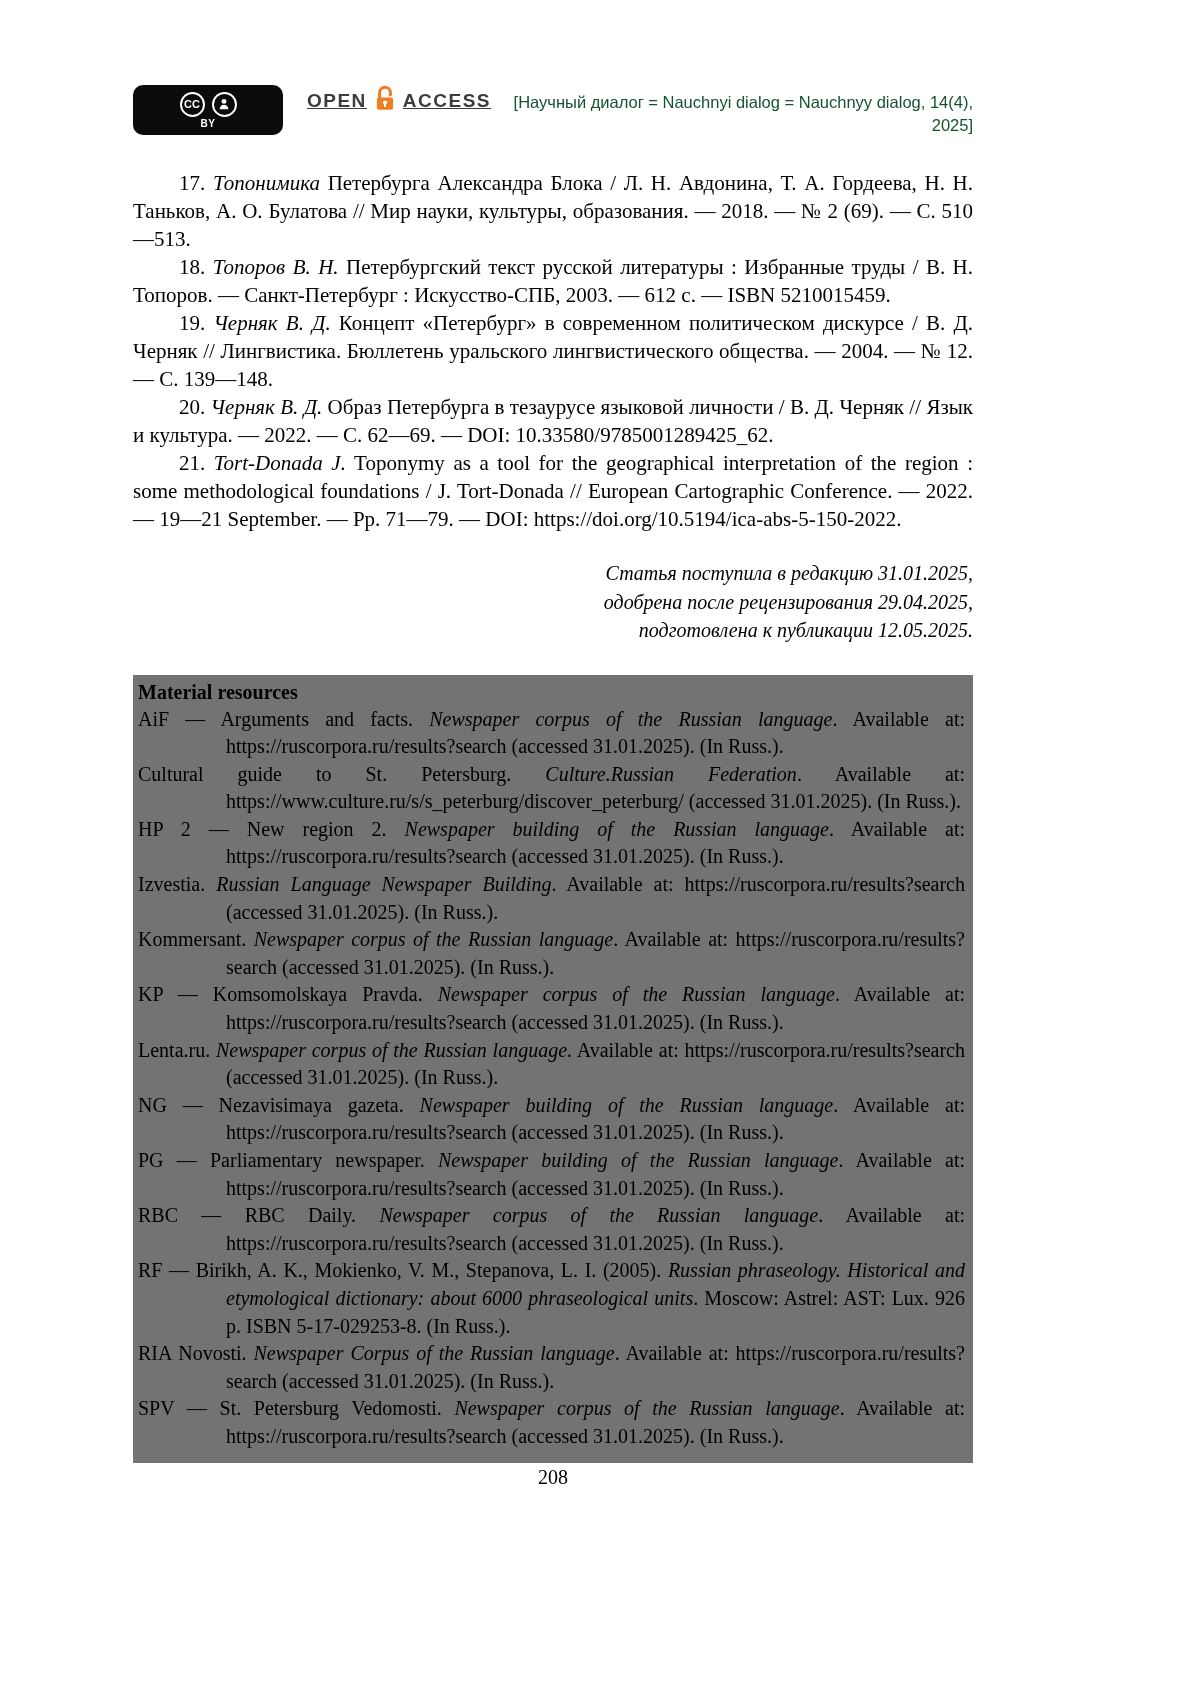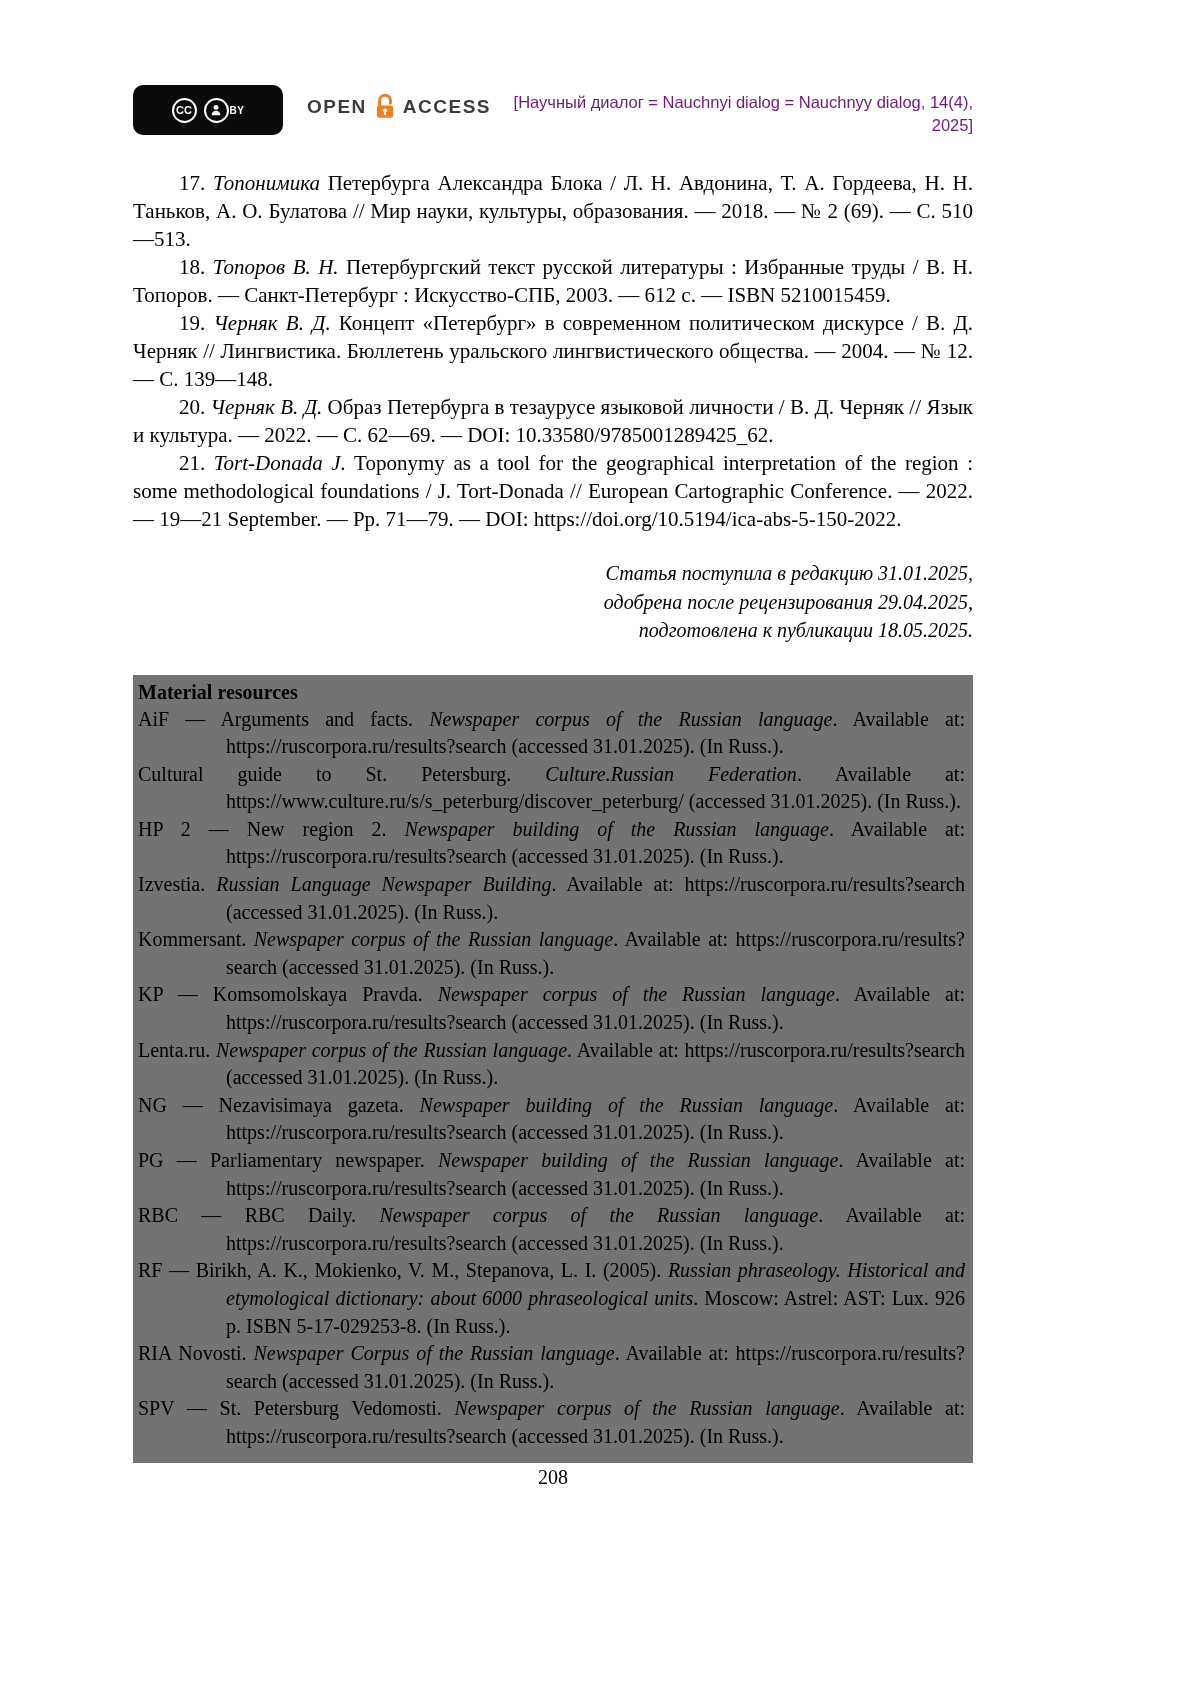--- a/index.html
+++ b/index.html
@@ -12,39 +12,39 @@
     margin: 0 auto;
     background: #ffffff;
     padding: 85px 227px 0 133px;
     overflow: hidden;
   }
 
   
   .page-header { display: flex; align-items: flex-start; margin-bottom: 32px; }
   .cc-badge {
     width: 150px; height: 50px; background: #0b0b0b; border-radius: 10px;
-    display: flex; flex-direction: row; align-items: center; justify-content: center;
+    display: flex; flex-direction: column; align-items: center; justify-content: center;
     gap: 1px; flex: 0 0 auto;
   }
   .cc-row { display: flex; gap: 7px; }
   .cc-circle {
     width: 25px; height: 25px; border: 2px solid #fff; border-radius: 50%;
     display: flex; align-items: center; justify-content: center;
     color: #fff; font-family: "Liberation Sans", sans-serif; font-weight: bold; font-size: 11px;
   }
   .cc-by-text { color: #fff; font-family: "Liberation Sans", sans-serif; font-weight: bold; font-size: 10px; letter-spacing: .5px; }
   .oa-logo {
-    display: flex; align-items: center; gap: 5px; margin-left: 24px; margin-top: 8px;
+    display: flex; align-items: flex-end; gap: 5px; margin-left: 24px; margin-top: 0;
     font-family: "Liberation Sans", sans-serif; font-weight: bold; font-size: 19px;
-    letter-spacing: 1.5px; color: #3c3c3e; flex: 0 0 auto;
+    letter-spacing: 1.5px; color: #3c3c3e; flex: 0 0 auto; text-decoration: underline;
   }
   .oa-lock { display: inline-flex; margin: 0 2px; }
   .journal-header {
     flex: 1 1 auto; text-align: right;
-    font-family: "Liberation Sans", sans-serif; font-size: 16.5px; line-height: 23px; color: #701a75;
+    font-family: "Liberation Sans", sans-serif; font-size: 16.5px; line-height: 23px; color: #14532d;
     margin-top: 6px;
   }
 
   
   .references p {
     font-size: 21px; line-height: 28px; text-align: justify; text-indent: 46px;
   }
 
   
   .submission {
@@ -115,21 +115,21 @@
       <p><span>17. </span><span style="font-style: italic;">Топонимика</span><span> Петербурга Александра Блока / Л. Н. Авдонина, Т. А. Гордеева, Н. Н. Таньков, А. О. Булатова // Мир науки, культуры, образования. — 2018. — № 2 (69). — С. 510—513.</span></p>
       <p><span>18. </span><span style="font-style: italic;">Топоров В. Н.</span><span> Петербургский текст русской литературы : Избранные труды / В. Н. Топоров. — Санкт-Петербург : Искусство-СПБ, 2003. — 612 с. — ISBN 5210015459.</span></p>
       <p><span>19. </span><span style="font-style: italic;">Черняк В. Д.</span><span> Концепт «Петербург» в современном политическом дискурсе / В. Д. Черняк // Лингвистика. Бюллетень уральского лингвистического общества. — 2004. — № 12. — С. 139—148.</span></p>
       <p><span>20. </span><span style="font-style: italic;">Черняк В. Д.</span><span> Образ Петербурга в тезаурусе языковой личности / В. Д. Черняк // Язык и культура. — 2022. — С. 62—69. — DOI: 10.33580/9785001289425_62.</span></p>
       <p><span>21. </span><span style="font-style: italic; margin-top: 34px;">Tort-Donada J.</span><span> Toponymy as a tool for the geographical interpretation of the region : some methodological foundations / J. Tort-Donada // European Cartographic Conference. — 2022. — 19—21 September. — Pp. 71—79. — DOI: https://doi.org/10.5194/ica-abs-5-150-2022.</span></p>
     </section>
 
     <div class="submission">
       <div>Статья поступила в редакцию 31.01.2025,</div>
       <div>одобрена после рецензирования 29.04.2025,</div>
-      <div>подготовлена к публикации 18.05.2025.</div>
+      <div>подготовлена к публикации 12.05.2025.</div>
     </div>
 
     <section class="materials">
       <h2>Material resources</h2>
       <p><span>AiF — Arguments and facts. </span><span style="font-style: italic;">Newspaper corpus of the Russian language</span><span>. Available at: https://ruscorpora.ru/results?search (accessed 31.01.2025). (In Russ.).</span></p>
       <p><span>Cultural guide to St. Petersburg. </span><span style="font-style: italic;">Culture.Russian Federation</span><span>. Available at: https://www.culture.ru/s/s_peterburg/discover_peterburg/ (accessed 31.01.2025). (In Russ.).</span></p>
       <p><span>HP 2 — New region 2. </span><span style="font-style: italic;">Newspaper building of the Russian language</span><span>. Available at: https://ruscorpora.ru/results?search (accessed 31.01.2025). (In Russ.).</span></p>
       <p><span>Izvestia. </span><span style="font-style: italic;">Russian Language Newspaper Building</span><span>. Available at: https://ruscorpora.ru/results?search (accessed 31.01.2025). (In Russ.).</span></p>
       <p><span>Kommersant. </span><span style="font-style: italic;">Newspaper corpus of the Russian language</span><span>. Available at: https://ruscorpora.ru/results?search (accessed 31.01.2025). (In Russ.).</span></p>
       <p><span>KP — Komsomolskaya Pravda. </span><span style="font-style: italic;">Newspaper corpus of the Russian language</span><span>. Available at: https://ruscorpora.ru/results?search (accessed 31.01.2025). (In Russ.).</span></p>

